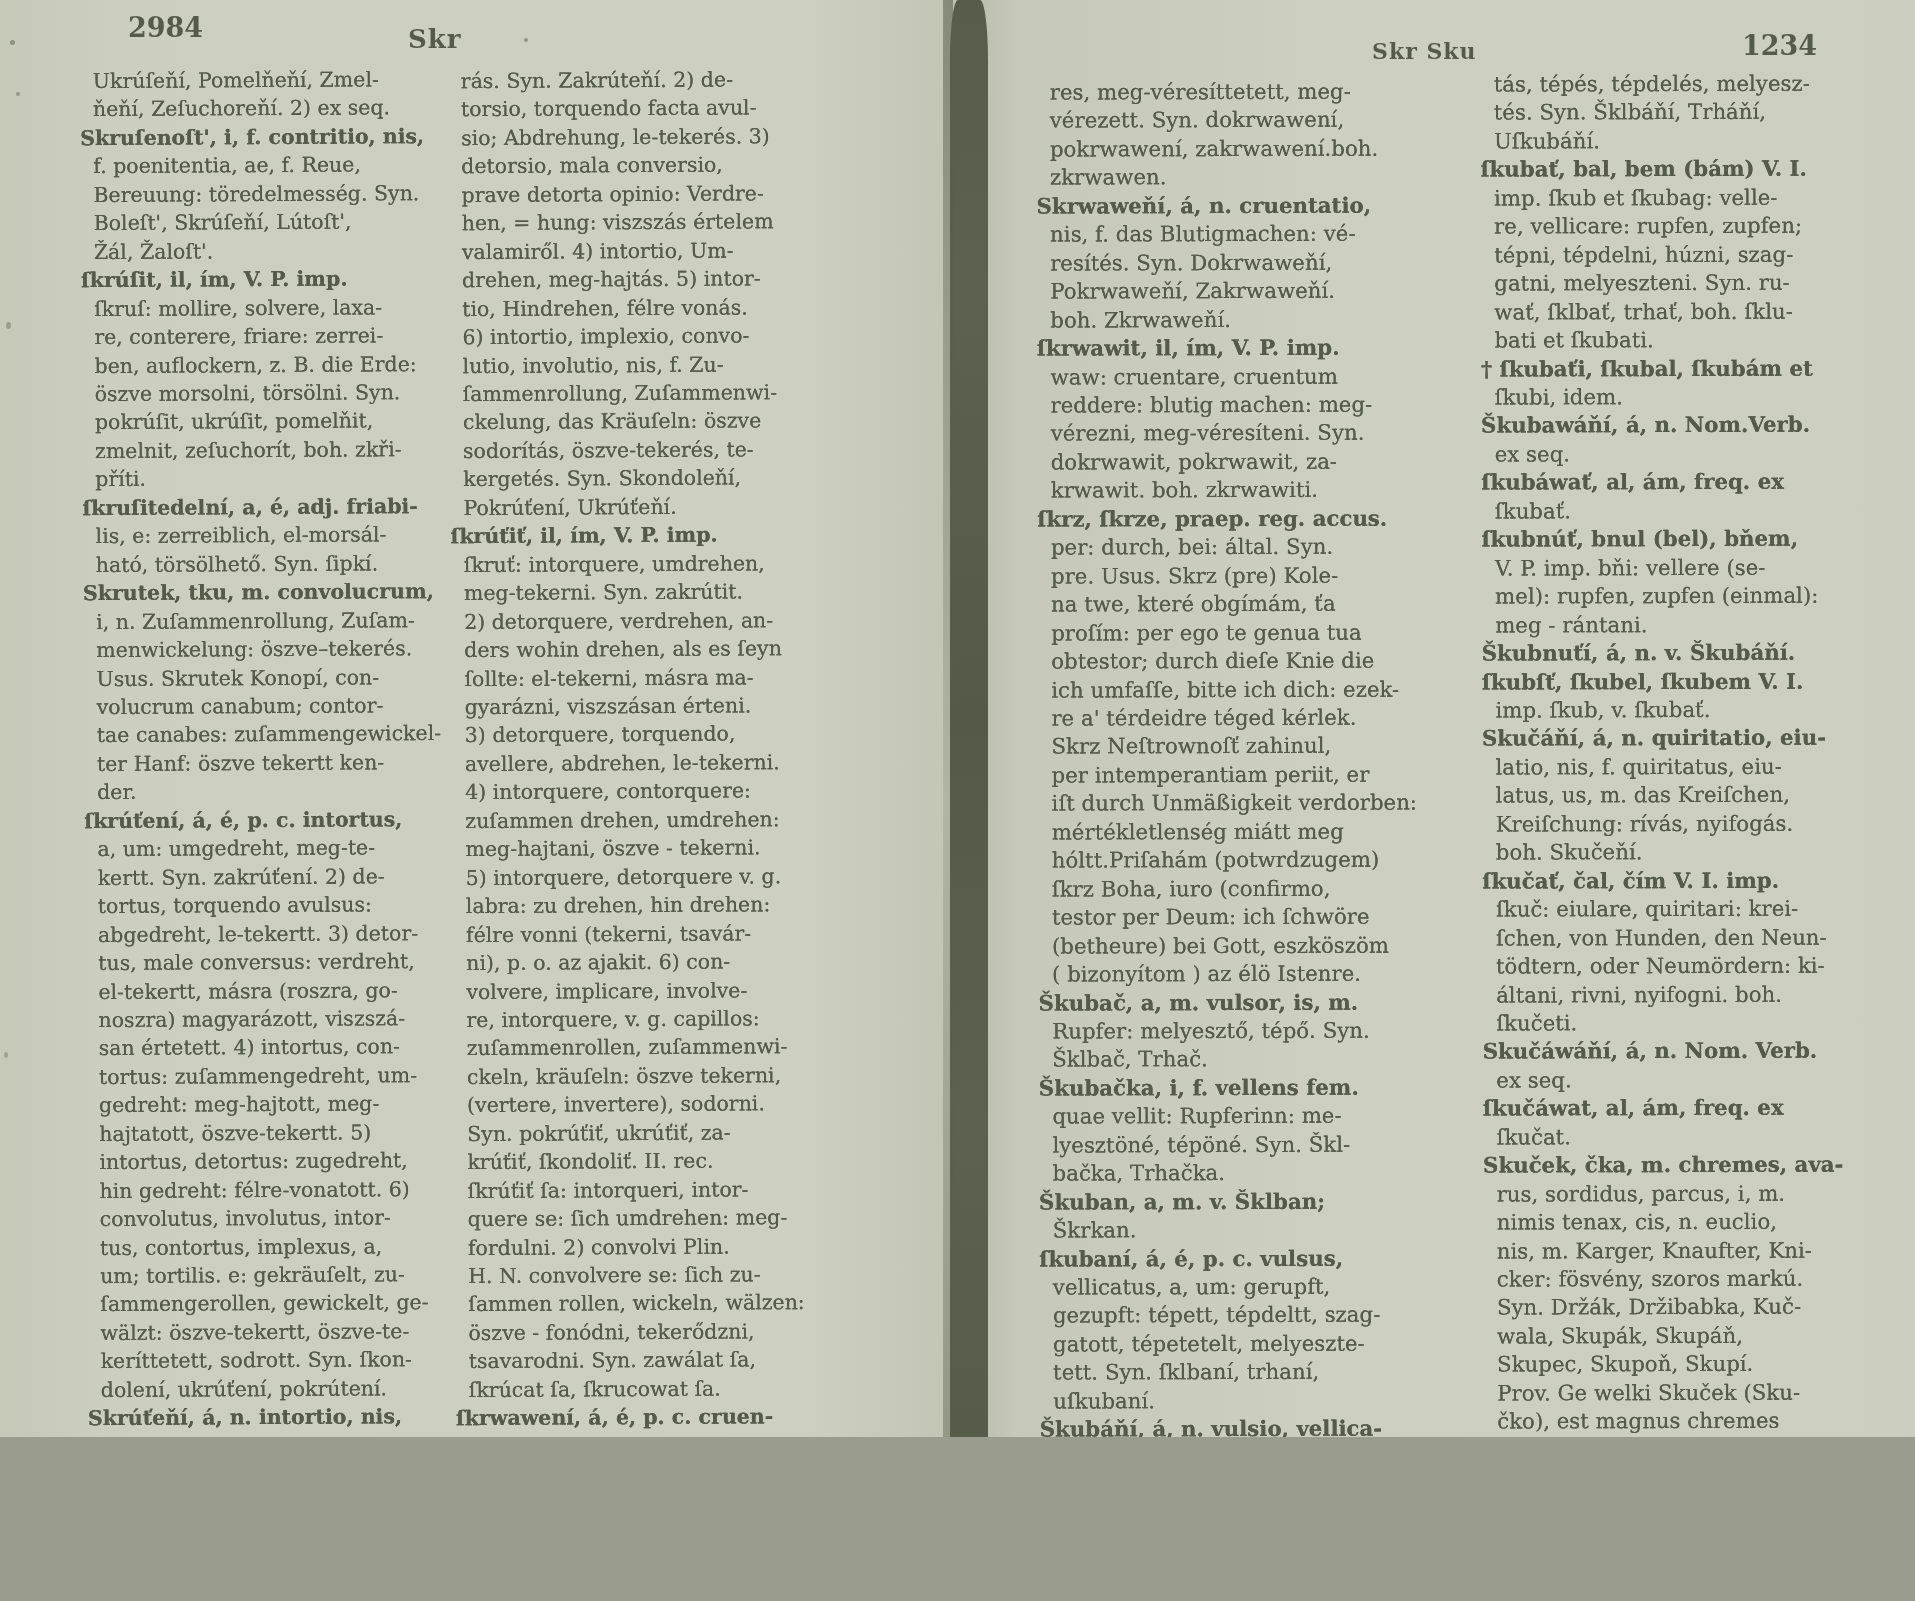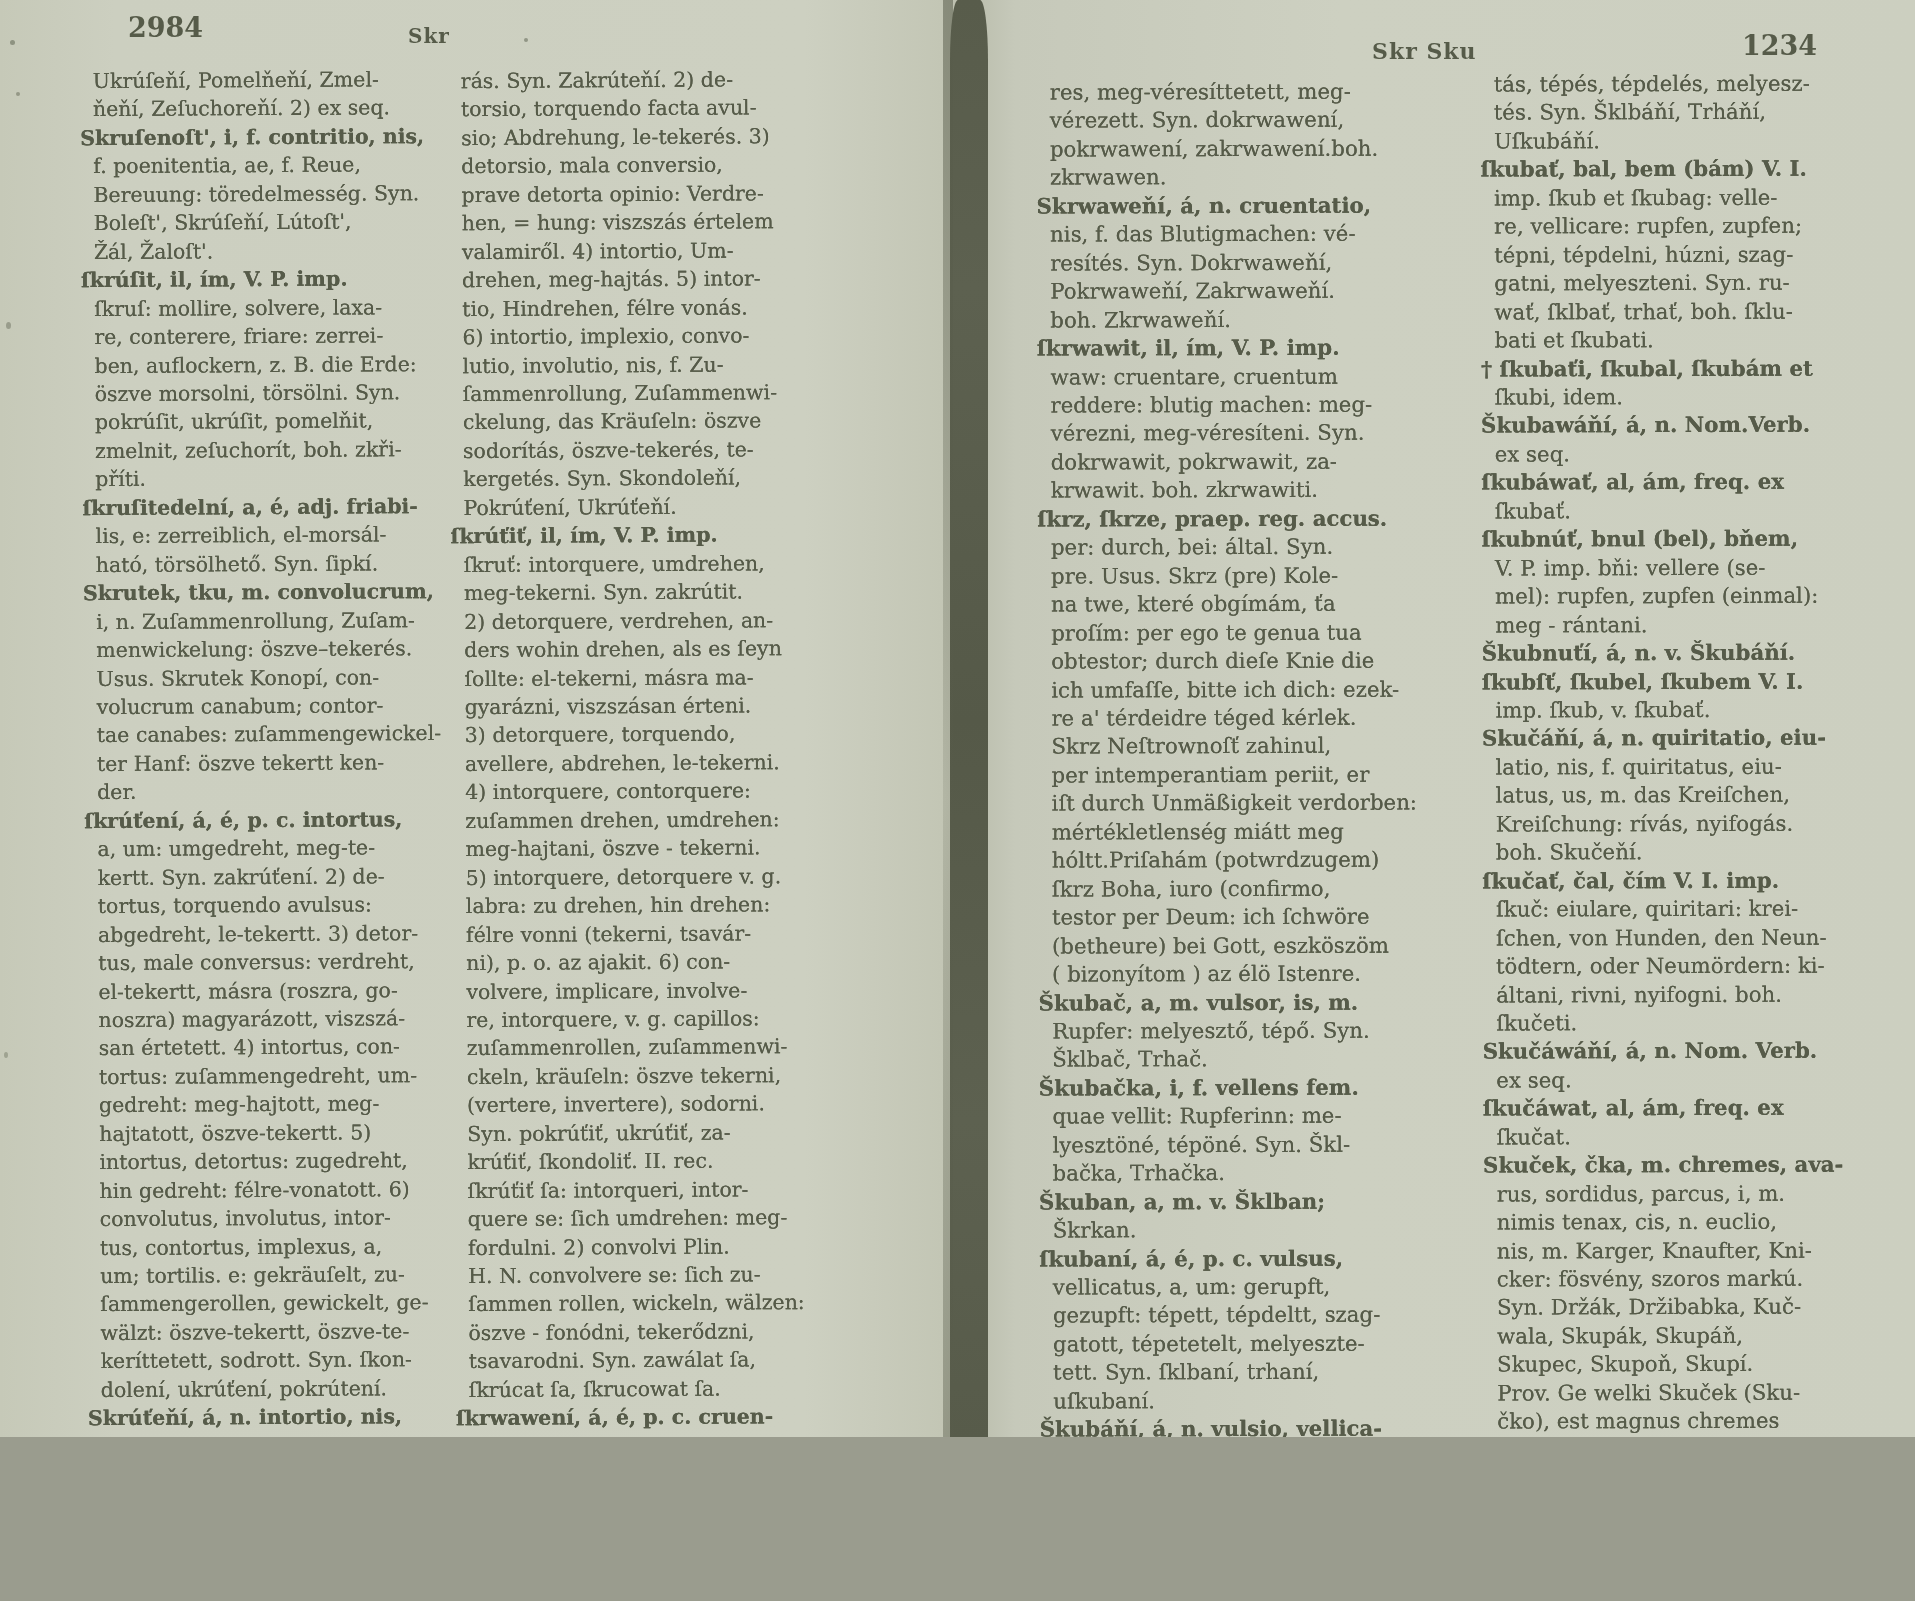--- a/index.html
+++ b/index.html
@@ -36,21 +36,21 @@
   .artifact{position:absolute;background:#565b49;}
   .speck{border-radius:50%;}
 </style>
 </head>
 <body>
 
 <div class="sheet">
 
   <div class="page page-left">
     <div class="pagenum" style="left:128px;top:12px;font-size:27px;">2984</div>
-    <div class="runhead" style="left:408px;top:24px;font-size:20px;">Skr</div>
+    <div class="runhead" style="left:408px;top:24px;font-size:26px;">Skr</div>
 
     <div class="col" style="left:84px;top:66px;width:376px;"><div class="line">  Ukrúſeňí, Pomelňeňí, Zmel-</div><div class="line">  ňeňí, Zeſuchoreňí. 2) ex seq.</div><div class="line head">Skruſenoſt', i, f. contritio, nis,</div><div class="line">  f. poenitentia, ae, f. Reue,</div><div class="line">  Bereuung: töredelmesség. Syn.</div><div class="line">  Boleſt', Skrúſeňí, Lútoſt',</div><div class="line">  Žál, Žaloſt'.</div><div class="line head">ſkrúſit, il, ím, V. P. imp.</div><div class="line">  ſkruſ: mollire, solvere, laxa-</div><div class="line">  re, conterere, friare: zerrei-</div><div class="line">  ben, auflockern, z. B. die Erde:</div><div class="line">  öszve morsolni, törsölni. Syn.</div><div class="line">  pokrúſit, ukrúſit, pomelňit,</div><div class="line">  zmelnit, zeſuchorít, boh. zkři-</div><div class="line">  příti.</div><div class="line head">ſkruſitedelní, a, é, adj. friabi-</div><div class="line">  lis, e: zerreiblich, el-morsál-</div><div class="line">  ható, törsölhető. Syn. ſipkí.</div><div class="line head">Skrutek, tku, m. convolucrum,</div><div class="line">  i, n. Zuſammenrollung, Zuſam-</div><div class="line">  menwickelung: öszve–tekerés.</div><div class="line">  Usus. Skrutek Konopí, con-</div><div class="line">  volucrum canabum; contor-</div><div class="line">  tae canabes: zuſammengewickel-</div><div class="line">  ter Hanf: öszve tekertt ken-</div><div class="line">  der.</div><div class="line head">ſkrúťení, á, é, p. c. intortus,</div><div class="line">  a, um: umgedreht, meg-te-</div><div class="line">  kertt. Syn. zakrúťení. 2) de-</div><div class="line">  tortus, torquendo avulsus:</div><div class="line">  abgedreht, le-tekertt. 3) detor-</div><div class="line">  tus, male conversus: verdreht,</div><div class="line">  el-tekertt, másra (roszra, go-</div><div class="line">  noszra) magyarázott, viszszá-</div><div class="line">  san értetett. 4) intortus, con-</div><div class="line">  tortus: zuſammengedreht, um-</div><div class="line">  gedreht: meg-hajtott, meg-</div><div class="line">  hajtatott, öszve-tekertt. 5)</div><div class="line">  intortus, detortus: zugedreht,</div><div class="line">  hin gedreht: félre-vonatott. 6)</div><div class="line">  convolutus, involutus, intor-</div><div class="line">  tus, contortus, implexus, a,</div><div class="line">  um; tortilis. e: gekräuſelt, zu-</div><div class="line">  ſammengerollen, gewickelt, ge-</div><div class="line">  wälzt: öszve-tekertt, öszve-te-</div><div class="line">  keríttetett, sodrott. Syn. ſkon-</div><div class="line">  dolení, ukrúťení, pokrútení.</div><div class="line head">Skrúťeňí, á, n. intortio, nis,</div><div class="line">  f. Arnob. das Umdrehen, Her-</div><div class="line">  umdrehen, = hung: meg-teke-</div></div>
 
     <div class="col" style="left:452px;top:66px;width:392px;"><div class="line">  rás. Syn. Zakrúteňí. 2) de-</div><div class="line">  torsio, torquendo facta avul-</div><div class="line">  sio; Abdrehung, le-tekerés. 3)</div><div class="line">  detorsio, mala conversio,</div><div class="line">  prave detorta opinio: Verdre-</div><div class="line">  hen, = hung: viszszás értelem</div><div class="line">  valamiről. 4) intortio, Um-</div><div class="line">  drehen, meg-hajtás. 5) intor-</div><div class="line">  tio, Hindrehen, félre vonás.</div><div class="line">  6) intortio, implexio, convo-</div><div class="line">  lutio, involutio, nis, f. Zu-</div><div class="line">  ſammenrollung, Zuſammenwi-</div><div class="line">  ckelung, das Kräuſeln: öszve</div><div class="line">  sodorítás, öszve-tekerés, te-</div><div class="line">  kergetés. Syn. Skondoleňí,</div><div class="line">  Pokrúťení, Ukrúťeňí.</div><div class="line head">ſkrúťiť, il, ím, V. P. imp.</div><div class="line">  ſkruť: intorquere, umdrehen,</div><div class="line">  meg-tekerni. Syn. zakrútit.</div><div class="line">  2) detorquere, verdrehen, an-</div><div class="line">  ders wohin drehen, als es ſeyn</div><div class="line">  ſollte: el-tekerni, másra ma-</div><div class="line">  gyarázni, viszszásan érteni.</div><div class="line">  3) detorquere, torquendo,</div><div class="line">  avellere, abdrehen, le-tekerni.</div><div class="line">  4) intorquere, contorquere:</div><div class="line">  zuſammen drehen, umdrehen:</div><div class="line">  meg-hajtani, öszve - tekerni.</div><div class="line">  5) intorquere, detorquere v. g.</div><div class="line">  labra: zu drehen, hin drehen:</div><div class="line">  félre vonni (tekerni, tsavár-</div><div class="line">  ni), p. o. az ajakit. 6) con-</div><div class="line">  volvere, implicare, involve-</div><div class="line">  re, intorquere, v. g. capillos:</div><div class="line">  zuſammenrollen, zuſammenwi-</div><div class="line">  ckeln, kräuſeln: öszve tekerni,</div><div class="line">  (vertere, invertere), sodorni.</div><div class="line">  Syn. pokrúťiť, ukrúťiť, za-</div><div class="line">  krúťiť, ſkondoliť. II. rec.</div><div class="line">  ſkrúťiť ſa: intorqueri, intor-</div><div class="line">  quere se: ſich umdrehen: meg-</div><div class="line">  fordulni. 2) convolvi Plin.</div><div class="line">  H. N. convolvere se: ſich zu-</div><div class="line">  ſammen rollen, wickeln, wälzen:</div><div class="line">  öszve - fonódni, tekerődzni,</div><div class="line">  tsavarodni. Syn. zawálat ſa,</div><div class="line">  ſkrúcat ſa, ſkrucowat ſa.</div><div class="line head">ſkrwawení, á, é, p. c. cruen-</div><div class="line">  tatus, cruentus, a, um: blu-</div><div class="line">  tig gemacht: véresíttetett, vé-</div></div>
 
     <div class="catchword" style="left:700px;top:1490px;width:130px;text-align:left;margin-top:44px;">res ,</div>
   </div>
 
   <div class="gutter-band"></div>
 

